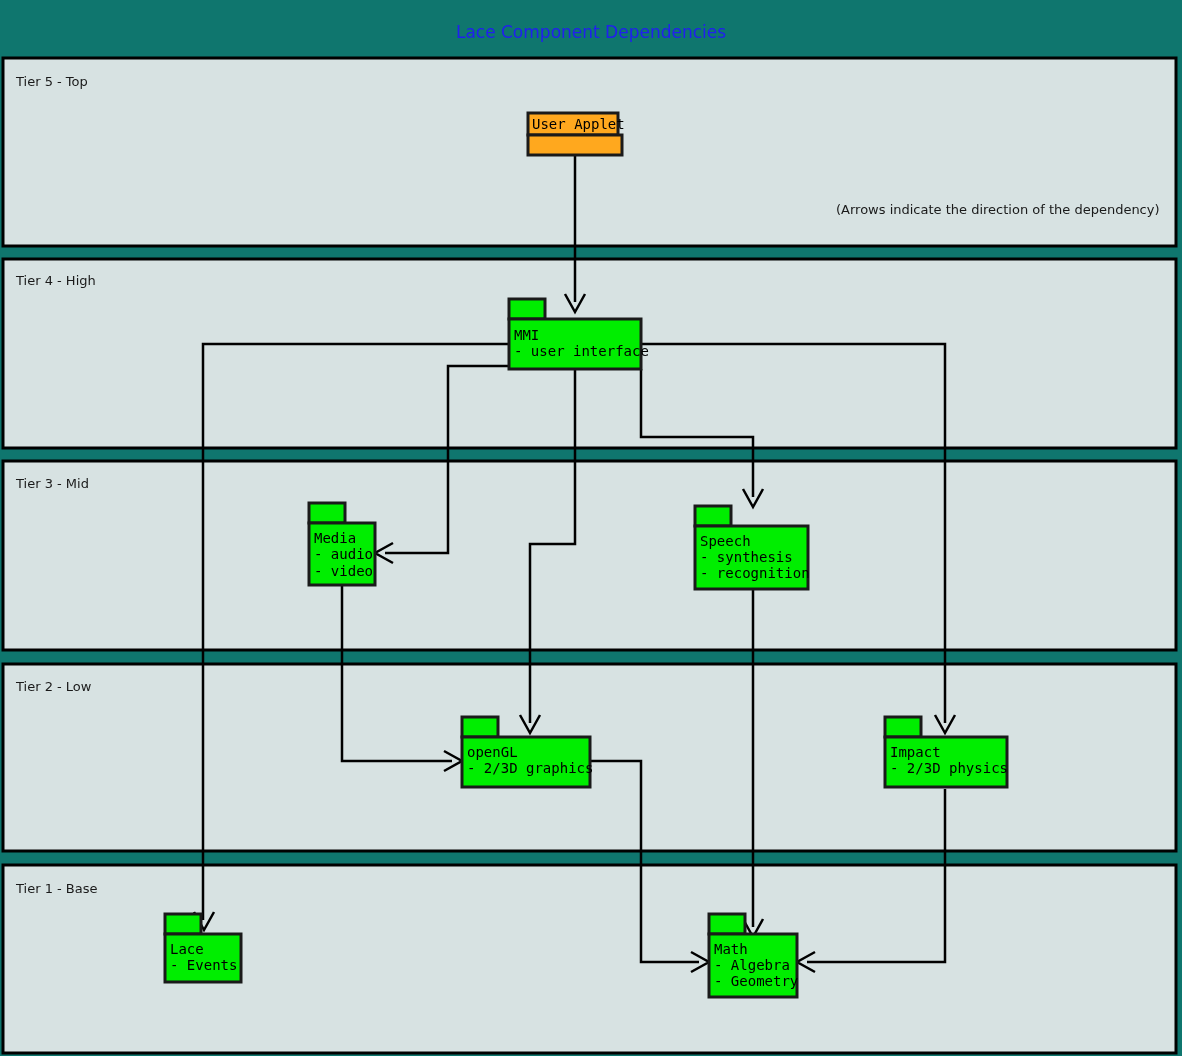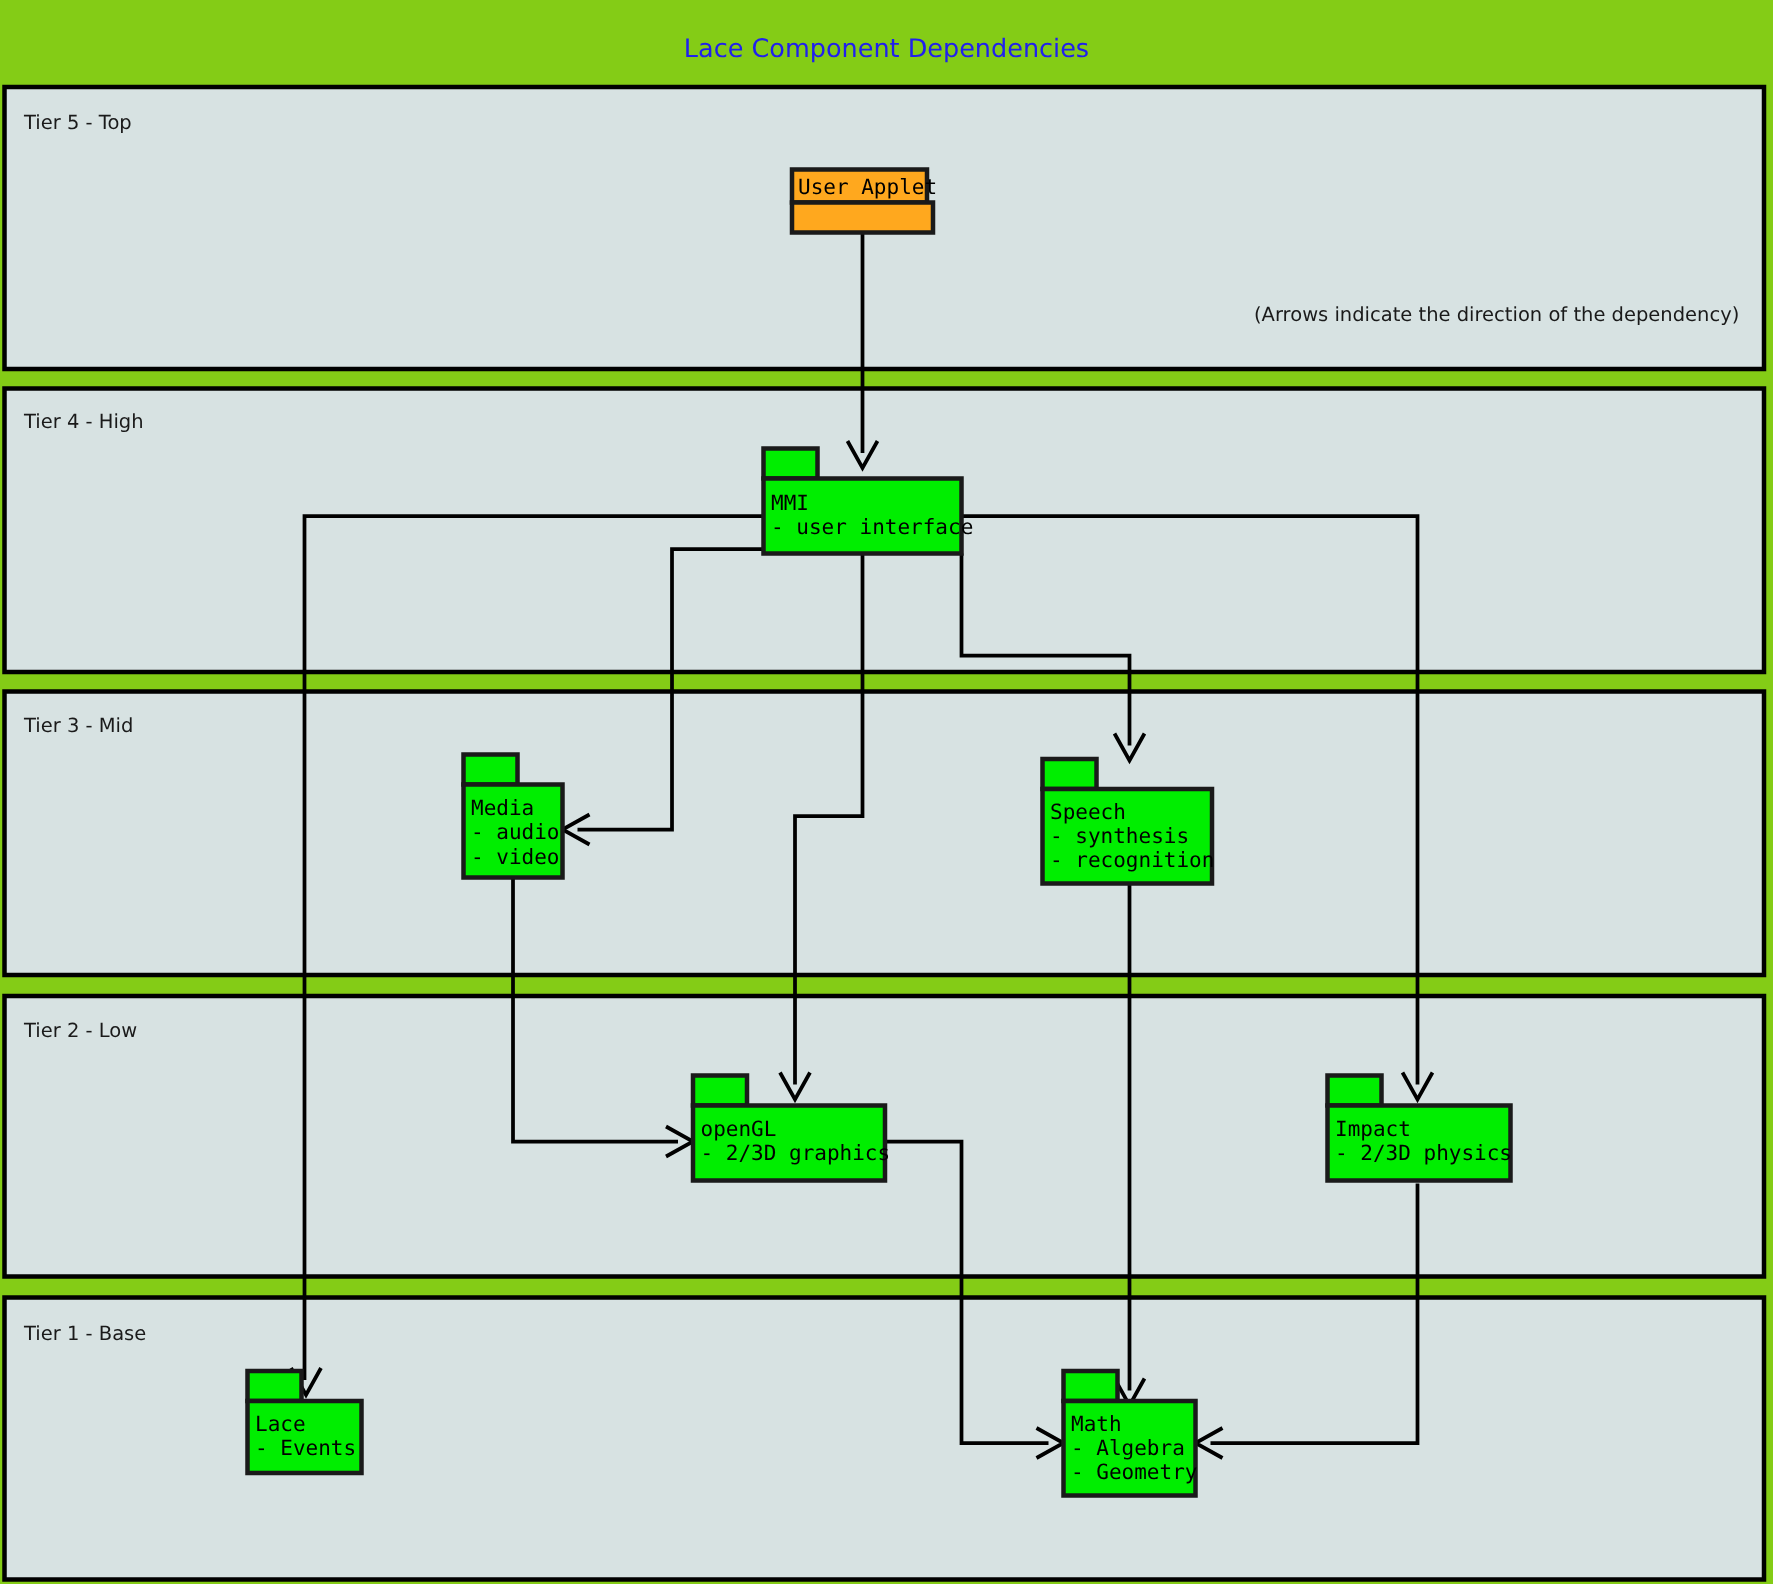--- a/index.html
+++ b/index.html
@@ -4,21 +4,21 @@
 <style>
   html, body {
     margin: 0;
     padding: 0;
     background: #ffffff;
   }
   #canvas {
     position: relative;
     width: 1182px;
     height: 1056px;
-    background: #84cc16;
+    background: #0f766e;
     font-family: "DejaVu Sans", sans-serif;
     overflow: hidden;
   }
   svg#diagram {
     display: block;
     width: 1182px;
     height: 1056px;
   }
   .title-text {
     font-family: "DejaVu Sans", sans-serif;

